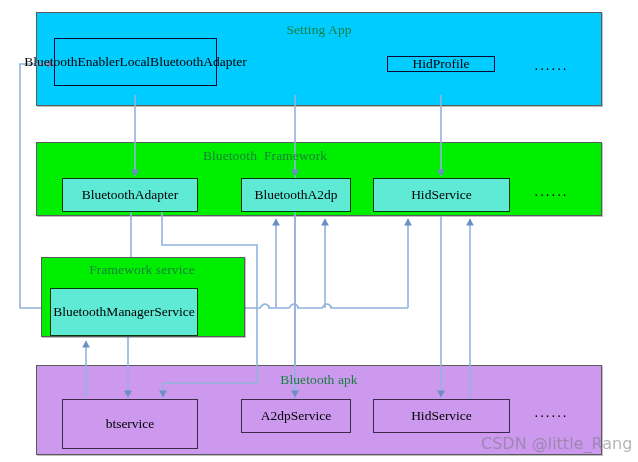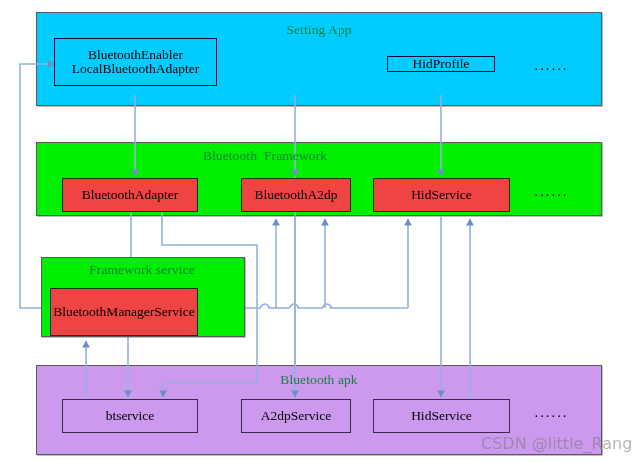--- a/index.html
+++ b/index.html
@@ -44,21 +44,21 @@
     line-height: 1.05;
     color: #000000;
     z-index: 7;
     padding: 0 2px;
   }
   .node-cyan {
     background: #00ccff;
     border: 1.4px solid #0a0a30;
   }
   .node-green {
-    background: #ef4444;
+    background: #5eead4;
     border: 1.4px solid #063806;
     text-align: right;
   }
   .node-purple {
     background: #cc99ee;
     border: 1.4px solid #3a2a4a;
   }
   .ellipsis {
     position: absolute;
     font-size: 14px;
@@ -167,21 +167,21 @@
   </svg>
 
   <div class="layer-title" style="left:36px; top:22px; width:566px;">Setting App</div>
 
   <div class="layer-title" style="left:36px; top:148px; width:458px;">Bluetooth  Framework</div>
 
   <div class="layer-title" style="left:52px; top:262px; width:180px; text-align:center;">Framework service</div>
 
   <div class="layer-title" style="left:36px; top:372px; width:566px;">Bluetooth apk</div>
 
-  <div class="node node-cyan" style="left:54px; top:38px; width:163px; height:48px; flex-direction:column;">
+  <div class="node node-cyan" style="left:54px; top:38px; width:163px; height:48px; flex-direction:row;">
     <span>BluetoothEnabler</span>
     <span>LocalBluetoothAdapter</span>
   </div>
 
 
   <div class="node node-cyan" style="left:387px; top:56px; width:108px; height:16px;">
     <span>HidProfile</span>
   </div>
 
   <div class="ellipsis" style="left:534px; top:62px;">······</div>
@@ -198,21 +198,21 @@
     <span>HidService</span>
   </div>
 
   <div class="ellipsis" style="left:534px; top:188px;">······</div>
 
   <div class="node node-green" style="left:50px; top:288px; width:148px; height:48px; flex-direction:row;">
     <span>BluetoothManagerSer</span>
     <span>vice</span>
   </div>
 
-  <div class="node node-purple" style="left:62px; top:399px; width:136px; height:34px;">
+  <div class="node node-purple" style="left:62px; top:399px; width:136px; height:50px;">
     <span>btservice</span>
   </div>
 
   <div class="node node-purple" style="left:241px; top:399px; width:110px; height:34px;align-items:center;">
     <span>A2dpService</span>
   </div>
 
   <div class="node node-purple" style="left:373px; top:399px; width:137px; height:34px;">
     <span>HidService</span>
   </div>

